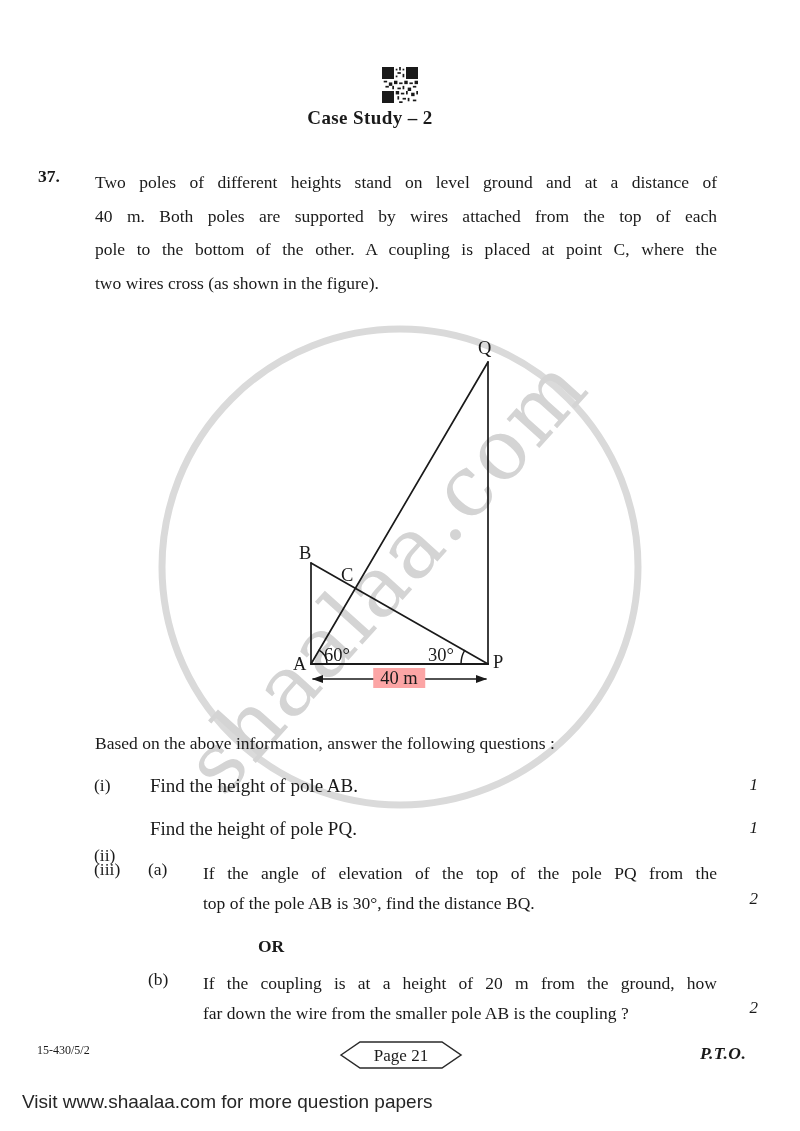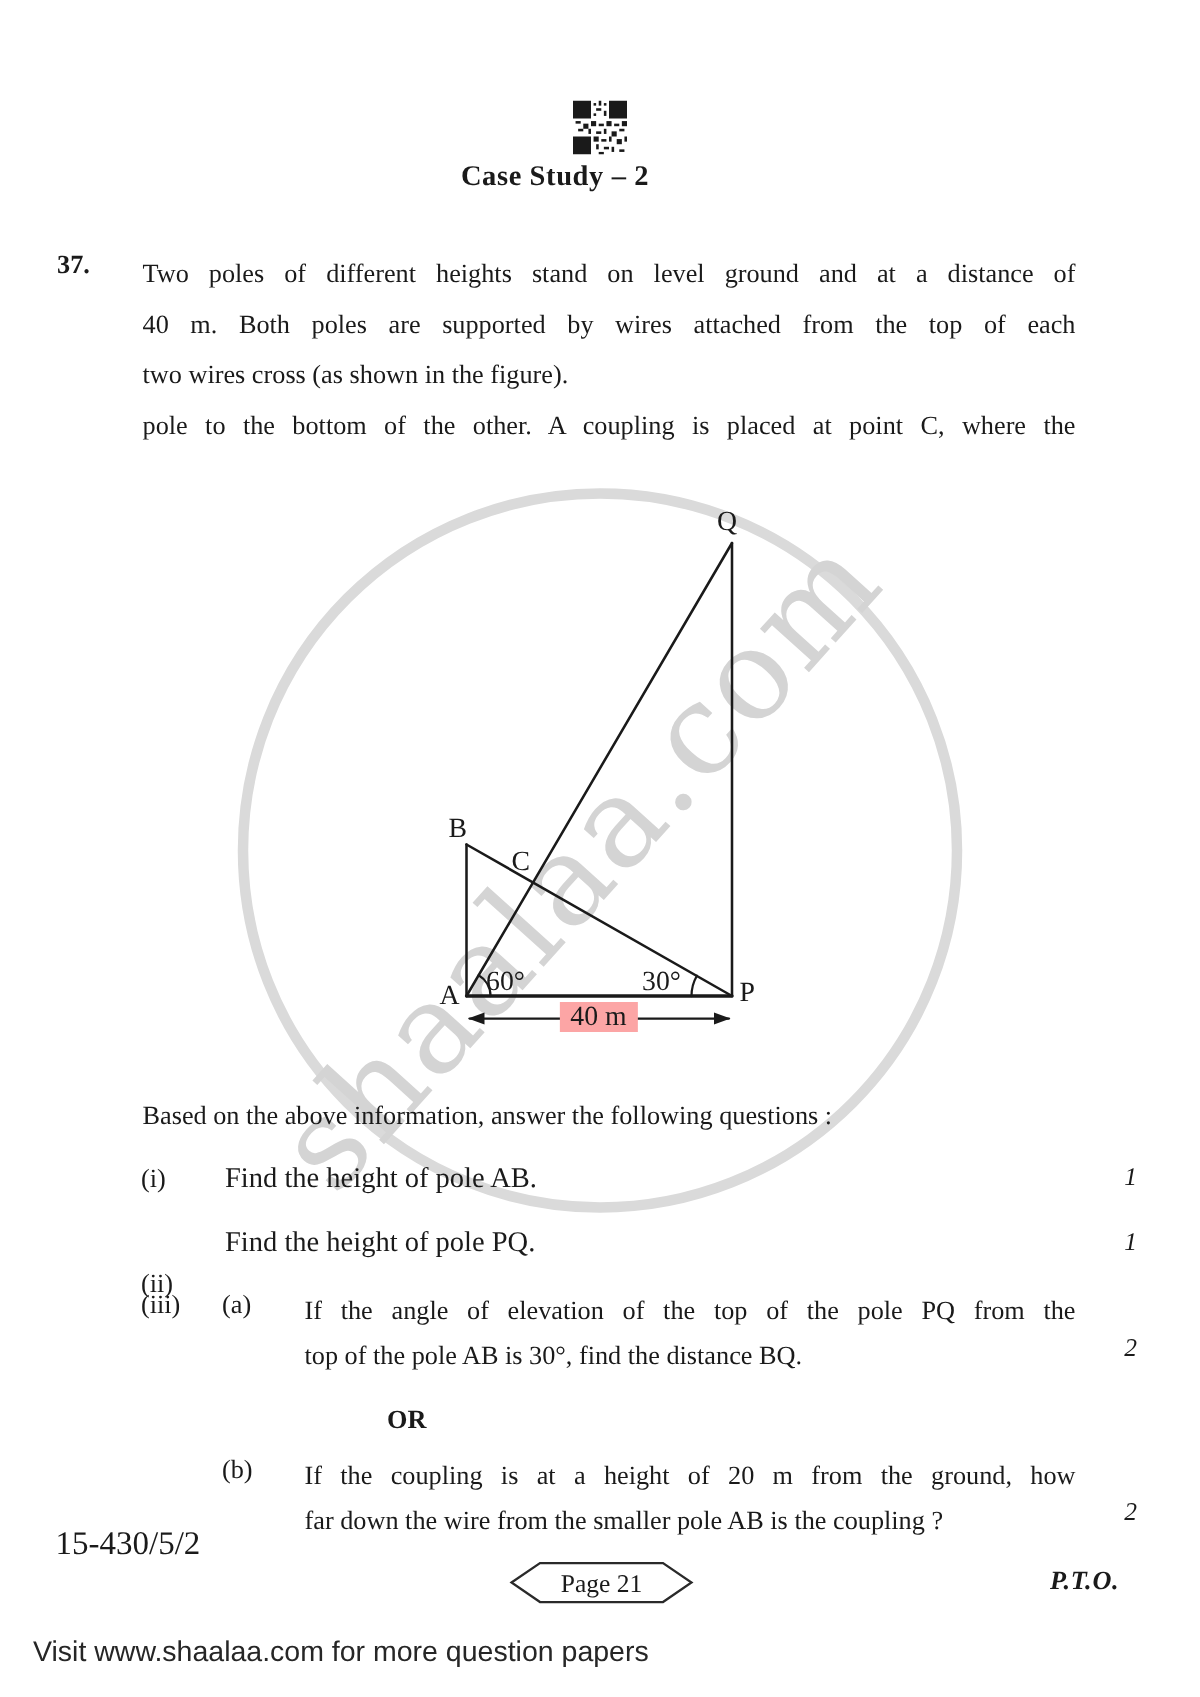--- a/index.html
+++ b/index.html
@@ -44,21 +44,21 @@
   .inum  { position:absolute; left:94px;  font-size:17.5px; z-index:2; }
   .isub  { position:absolute; left:148px; font-size:17.5px; z-index:2; }
   .itext { position:absolute; left:150px; font-size:19px; z-index:2; }
   .subtext { position:absolute; left:203px; width:514px; font-size:17.5px; z-index:2; }
   .subtext .ln { height:29.8px; line-height:29.8px; }
   .subtext .ln.just { text-align:justify; text-align-last:justify; }
   .marks { position:absolute; left:718px; width:40px; text-align:right;
            font-size:17px; font-style:italic; z-index:2; }
   .or { position:absolute; left:258px; top:936px; font-size:17.5px; font-weight:bold; z-index:2; }
 
-  .paper-code { position:absolute; left:37px; top:1016px; font-size:22px; z-index:2; }
+  .paper-code { position:absolute; left:37px; top:1043px; font-size:12px; z-index:2; }
   .page-label { position:absolute; left:341px; top:1046px; width:120px; text-align:center;
                 font-size:17px; z-index:3; }
   .pto { position:absolute; left:700px; top:1043px; font-size:17.5px; font-style:italic;
          font-weight:600; letter-spacing:0.5px; z-index:2; }
   .visit { position:absolute; left:22px; top:1091px; font-size:19px; color:#262626;
            font-family:"Liberation Sans","DejaVu Sans",sans-serif; z-index:2; }
 </style>
 </head>
 <body>
 
@@ -106,22 +106,22 @@
       <rect x="10" y="20" width="2" height="1"></rect>
     </g>
   </svg>
 
   <div class="title">Case Study – 2</div>
 
   <div class="qnum">37.</div>
   <div class="qtext">
     <div class="ln">Two poles of different heights stand on level ground and at a distance of</div>
     <div class="ln">40 m. Both poles are supported by wires attached from the top of each</div>
+    <div class="ln">pole to the bottom of the other. A coupling is placed at point C, where the</div>
     <div class="ln last">two wires cross (as shown in the figure).</div>
-    <div class="ln">pole to the bottom of the other. A coupling is placed at point C, where the</div>
   </div>
 
   <svg class="layer" width="800" height="1131" viewBox="0 0 800 1131">
     <g stroke="#1a1a1a" stroke-width="1.7" fill="none" stroke-linecap="round">
       <line x1="311" y1="664" x2="311" y2="563"></line>
       <line x1="488" y1="664" x2="488" y2="362"></line>
       <line x1="311" y1="664" x2="488" y2="664" stroke-width="2.2"></line>
       <line x1="311" y1="664" x2="488" y2="362"></line>
       <line x1="311" y1="563" x2="488" y2="664"></line>
       <path d="M 327 664 A 16 16 0 0 0 319.1 650.2" stroke-width="1.5"></path>

